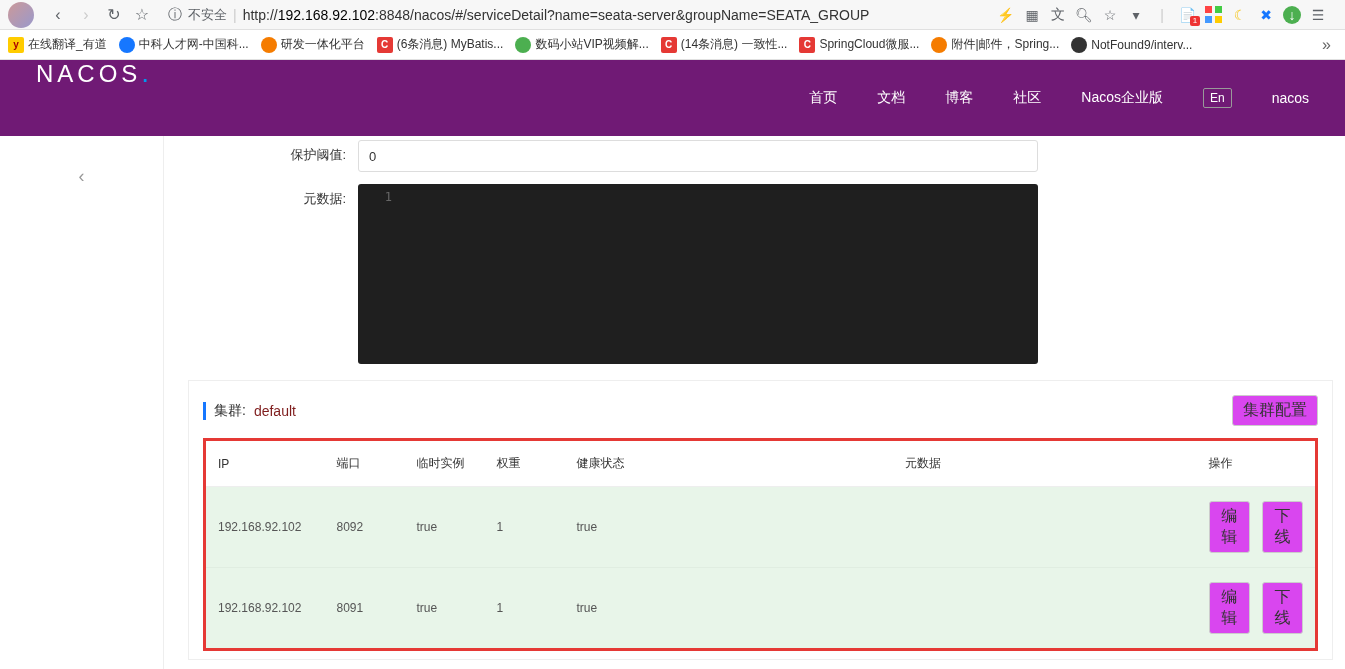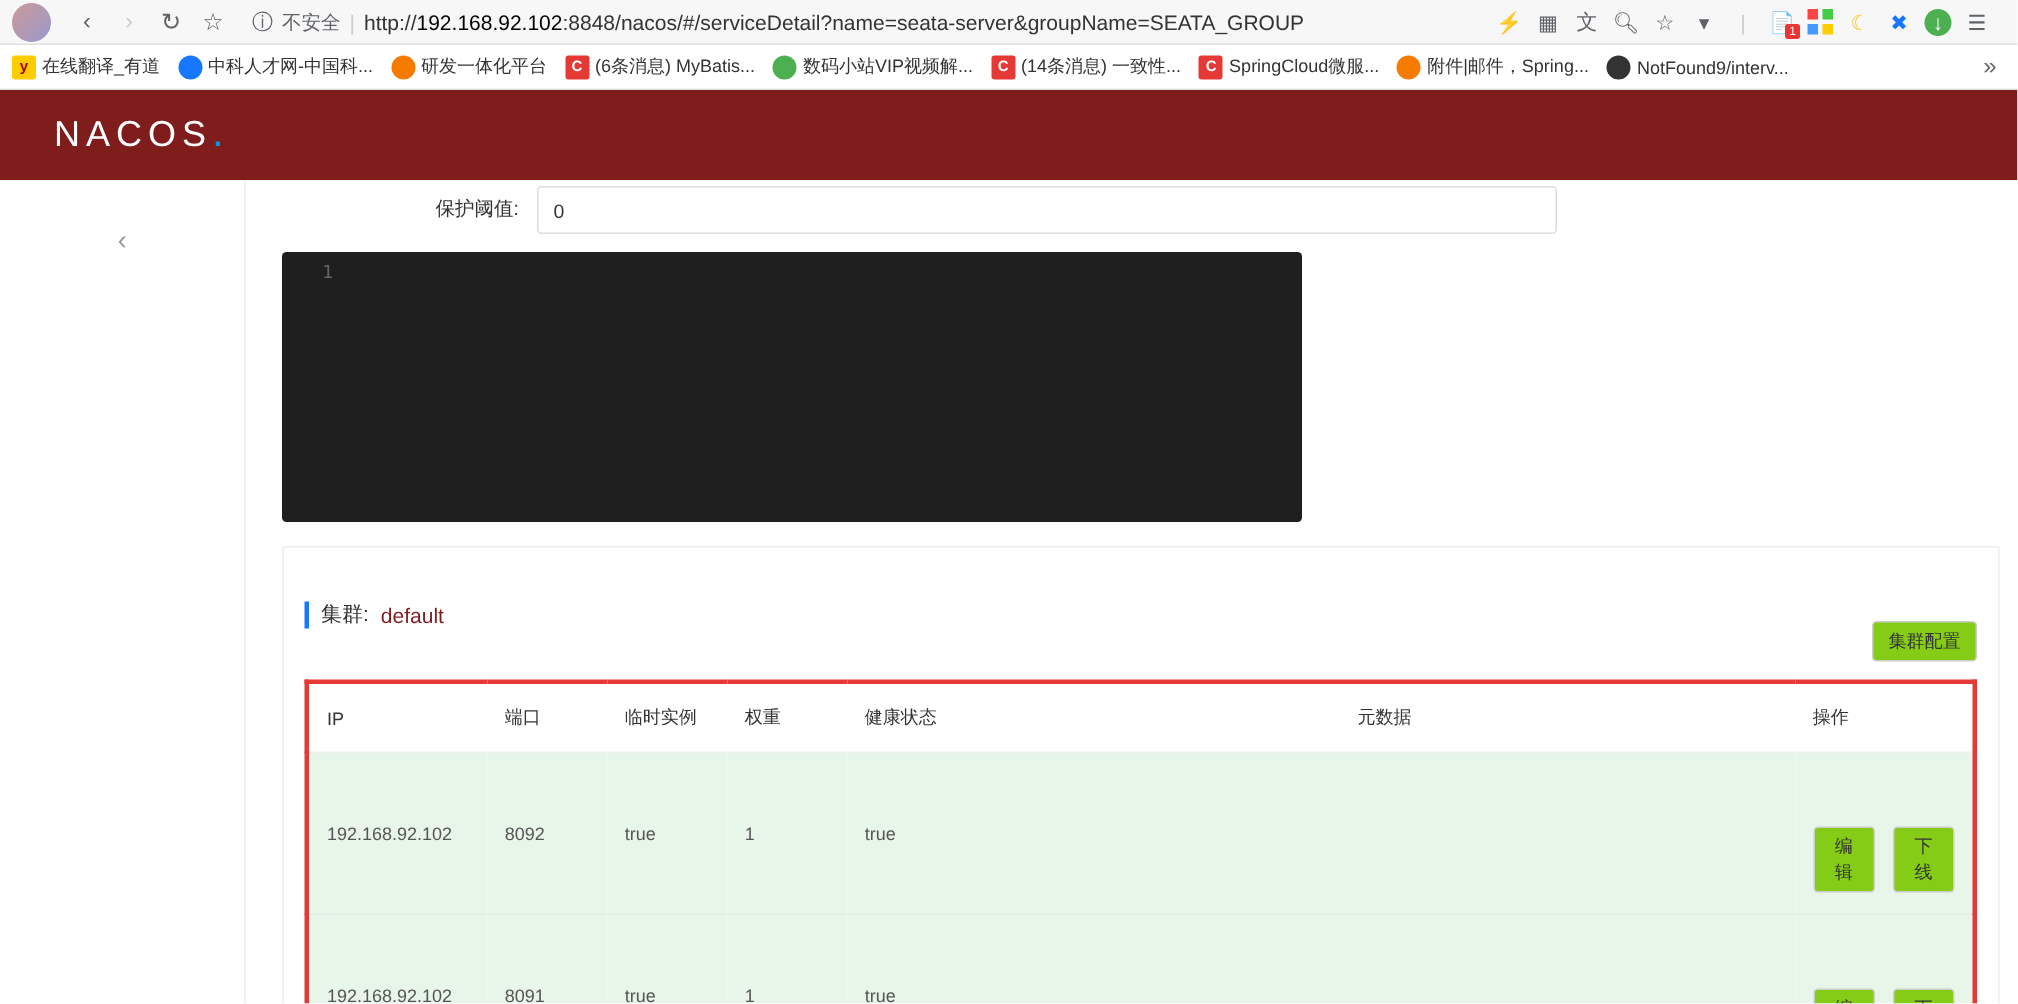--- a/index.html
+++ b/index.html
@@ -27,21 +27,21 @@
     .bm-favicon { width: 16px; height: 16px; border-radius: 2px; display: inline-flex; align-items: center; justify-content: center; font-size: 10px; }
     .bm-favicon.yellow { background: #ffcc00; color:#a00; font-weight:bold; }
     .bm-favicon.blue { background: #1677ff; color:#fff; border-radius:50%; }
     .bm-favicon.orange { background: #f57c00; color:#fff; border-radius:50%; font-weight:bold;}
     .bm-favicon.green { background: #4caf50; color:#fff; border-radius:50%; }
     .bm-favicon.red-c { background: #e53935; color:#fff; font-weight:bold; }
     .bm-favicon.gh { background: #333; color:#fff; border-radius:50%; }
     .bm-chev { margin-left: auto; color:#666; cursor:pointer; font-size:16px; padding:0 6px; }
 
     
-    .nacos-header { height: 60px; background: #7f1d1d; display: flex; align-items: center; padding: 0 36px; color: #fff; }
+    .nacos-header { height: 76px; background: #701a75; display: flex; padding: 0 36px; color: #fff; }
     .nacos-logo { font-size: 24px; font-weight: 300; letter-spacing: 4px; color: #fff; }
     .nacos-logo .dot { color: #09e; font-size:28px; line-height:0; }
     .nacos-nav { margin-left: auto; display: flex; align-items: center; gap: 40px; font-size: 14px; }
     .nacos-nav a { color: #fff; cursor: pointer; }
     .lang-sw { border: 1px solid #999; padding: 2px 6px; border-radius:2px; font-size:12px; }
 
     
     .main-wrap { display: flex; height: calc(669px - 30px - 30px - 60px); }
     .sidebar { width: 164px; background: #fff; border-right: 1px solid #eee; display:flex; align-items:flex-start; justify-content:center; padding-top:30px; }
     .sidebar .collapse { font-size: 18px; color:#999; cursor:pointer; }
@@ -55,21 +55,21 @@
     .code-box { width: 680px; height: 180px; background: #1f1f1f; border-radius: 3px; padding: 6px 14px; font-family: monospace; font-size: 12px; }
     .code-box .ln { color: #666; display:inline-block; width:20px; text-align:right; }
 
     
     .cluster-card { border:1px solid #eee; margin-top: 16px; padding: 14px 14px 8px; }
     .cluster-head-row { display:flex; align-items:center; margin-bottom:12px; }
     .cluster-head { display:flex; align-items:center; border-left: 3px solid #1677ff; padding-left:8px; font-size:14px; }
     .cluster-head .lab { color:#333; font-weight:500; }
     .cluster-head .val { color:#7f1d1d; margin-left:8px;text-align:center; }
     .cluster-cfg { margin-left:auto; }
-    .btn { border:1px solid #ccc; background:#84cc16; padding: 4px 10px; border-radius:3px; font-size:12px; cursor:pointer; color:#333;margin-top:35px; }
+    .btn { border:1px solid #ccc; background:#d946ef; padding: 4px 10px; border-radius:3px; font-size:16px; cursor:pointer; color:#333; }
     .btn+.btn { margin-left:6px; }
     .search-row { background:#fafafa; border:1px solid #eee; padding:12px; margin-bottom: 14px; display:flex; gap:12px; align-items:center; }
     .search-row input { width: 128px; height:24px; border:1px solid #ccc; border-radius:3px; padding:0 6px; font-size:12px; }
     .search-btn { width:24px; height:24px; background:#4c7dff; border-radius:3px; cursor:pointer; }
 
     
     table { width:100%; border-collapse: collapse; border:3px solid #e53935; }
     thead th { text-align:left; font-weight:normal; font-size:12px; color:#333; padding: 14px 12px; background:#fff; border-bottom:1px solid #eee; }
     tbody td { padding:14px 12px; font-size:12px; color:#555; background:#e8f5e9; border-bottom:1px solid rgba(0,0,0,0.03); }
     .col-ip { width:120px;} .col-port{width:80px;} .col-eph{width:80px;} .col-w{width:80px;font-family:Liberation Serif, serif;} .col-health{width:85px;} .col-meta{width:auto;text-align:center;} .col-op{width:120px;}
@@ -149,34 +149,44 @@
     </div>
   <div class="bm-item">
       <span class="bm-favicon gh"></span>
       <span>NotFound9/interv...</span>
     </div>
   <span class="bm-chev">»</span>
 </div>
 
 <div class="nacos-header">
   <div class="nacos-logo">NAC<span style="font-weight:400;">OS</span><span class="dot">.</span></div>
+  <div class="nacos-nav">
+    <a>首页</a>
+    <a>文档</a>
+    <a>博客</a>
+    <a>社区</a>
+    <a>Nacos企业版</a>
+    <span class="lang-sw">En</span>
+    <a>nacos</a>
+  </div>
 </div>
 
 <div class="main-wrap">
   <div class="sidebar">
     <span class="collapse">‹</span>
   </div>
   <div class="content">
 
     <div class="form-row first">
       <div class="form-label">保护阈值:</div>
       <div class="form-input">0</div>
     </div>
 
     <div class="form-row">
+      <div class="form-label">元数据:</div>
       <div class="code-box"><span class="ln">1</span></div>
     </div>
 
 
     <div class="cluster-card">
       <div class="cluster-head-row">
         <div class="cluster-head">
           <span class="lab">集群:</span>
           <span class="val">default</span>
         </div>

